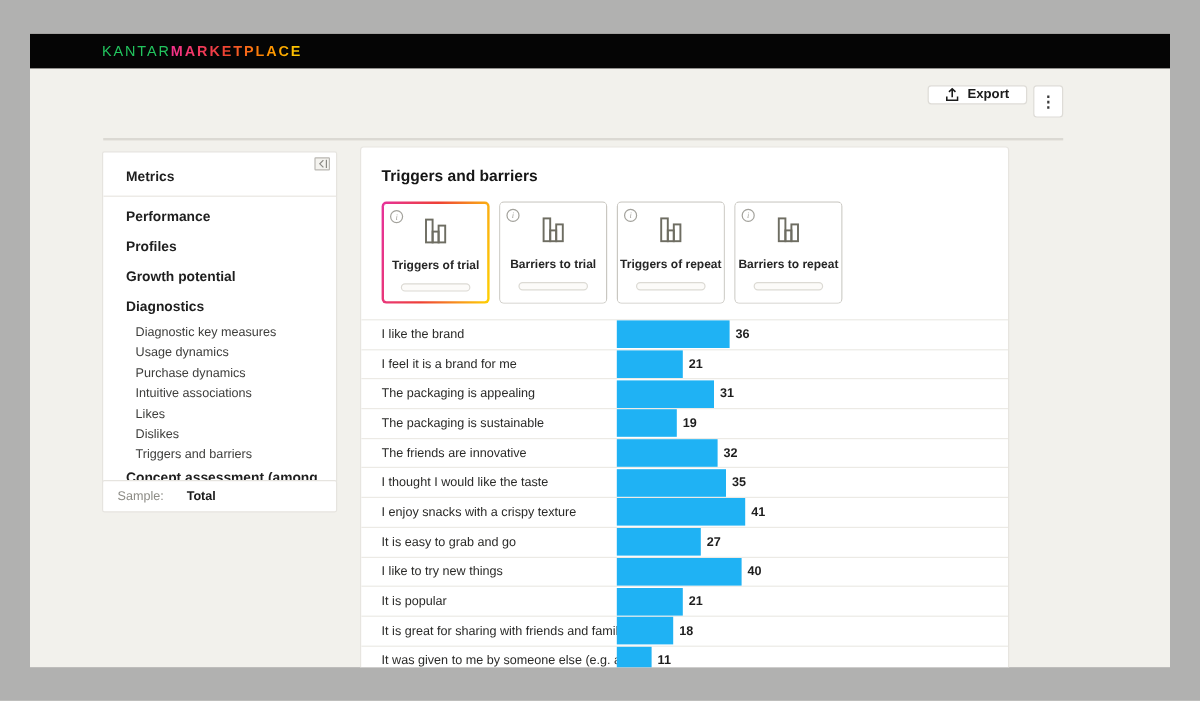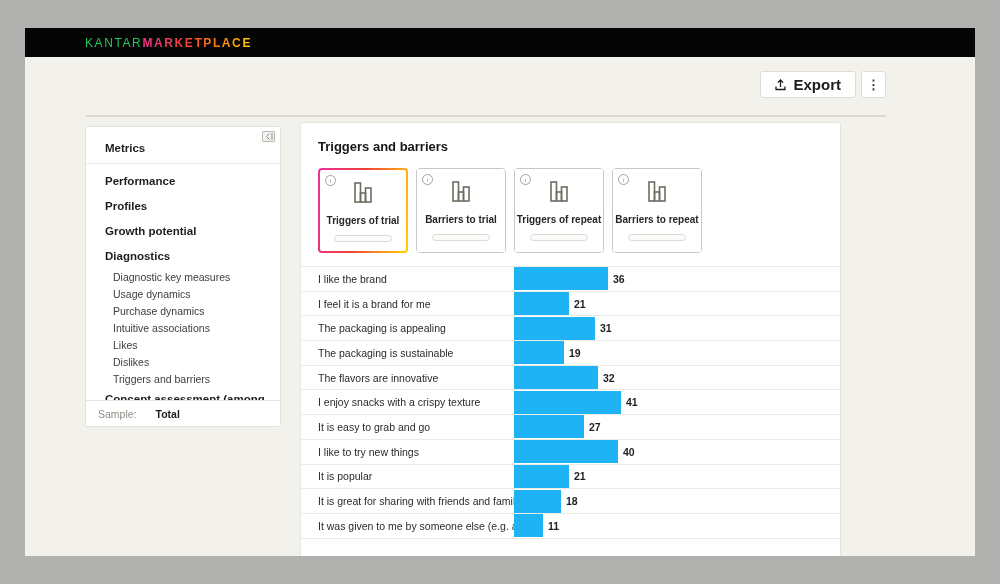--- a/index.html
+++ b/index.html
@@ -18,24 +18,24 @@
   .topbar { height:29px; background:#050505; display:flex; align-items:center; padding-left:60px; }
   .brand-primary { color:#22c55e; font-weight:400; font-size:12px; letter-spacing:1.6px; }
   .brand-secondary {
     margin-left:0; font-weight:700; font-size:12px; letter-spacing:1.6px;
     background:linear-gradient(90deg,#f5318f 0%,#ef4136 40%,#ff8a00 72%,#ffd200 100%);
     -webkit-background-clip:text; background-clip:text; color:transparent;
   }
   
   .page-title { position:absolute; left:60px; top:44px; font-size:19px; font-weight:700; letter-spacing:.2px; color:#191919; }
   .export-btn {
-    position:absolute; right:119px; top:43px; height:27px; padding:0 14px;
+    position:absolute; right:119px; top:43px; height:16px; padding:0 14px;
     background:#fff; border:1px solid #dedcd7; border-radius:3px;
     display:flex; align-items:center; gap:7px; cursor:pointer;
-    font-size:15px; font-weight:700; color:#1c1c1c;
+    font-size:11px; font-weight:700; color:#1c1c1c;
   }
   .kebab-btn {
     position:absolute; right:89px; top:43px; width:25px; height:27px;
     background:#fff; border:1px solid #dedcd7; border-radius:3px;
     display:flex; align-items:center; justify-content:center; cursor:pointer;
     font-size:13px; color:#3a3a3a; font-weight:700;
   }
   .header-divider { position:absolute; left:61px; top:87px; width:800px; height:2px; background:#dbd9d3; }
 
   
@@ -224,27 +224,34 @@
           </div>
         </div>
         <div class="chart-row">
           <div class="row-label">The packaging is sustainable</div>
           <div class="bar-wrap">
             <div class="bar" style="width: 50px; background: rgb(31, 178, 244);"></div>
             <span class="bar-value">19</span>
           </div>
         </div>
         <div class="chart-row">
-          <div class="row-label">The flavors are innovative</div>
+          <div class="row-label">The friends are innovative</div>
           <div class="bar-wrap">
             <div class="bar" style="width: 84px; background: rgb(31, 178, 244);"></div>
             <span class="bar-value">32</span>
           </div>
         </div>
         <div class="chart-row">
+          <div class="row-label">I thought I would like the taste</div>
+          <div class="bar-wrap">
+            <div class="bar" style="width: 91px; background: rgb(31, 178, 244);"></div>
+            <span class="bar-value">35</span>
+          </div>
+        </div>
+        <div class="chart-row">
           <div class="row-label">I enjoy snacks with a crispy texture</div>
           <div class="bar-wrap">
             <div class="bar" style="width: 107px; background: rgb(31, 178, 244);"></div>
             <span class="bar-value">41</span>
           </div>
         </div>
         <div class="chart-row">
           <div class="row-label">It is easy to grab and go</div>
           <div class="bar-wrap">
             <div class="bar" style="width: 70px; background: rgb(31, 178, 244);"></div>

